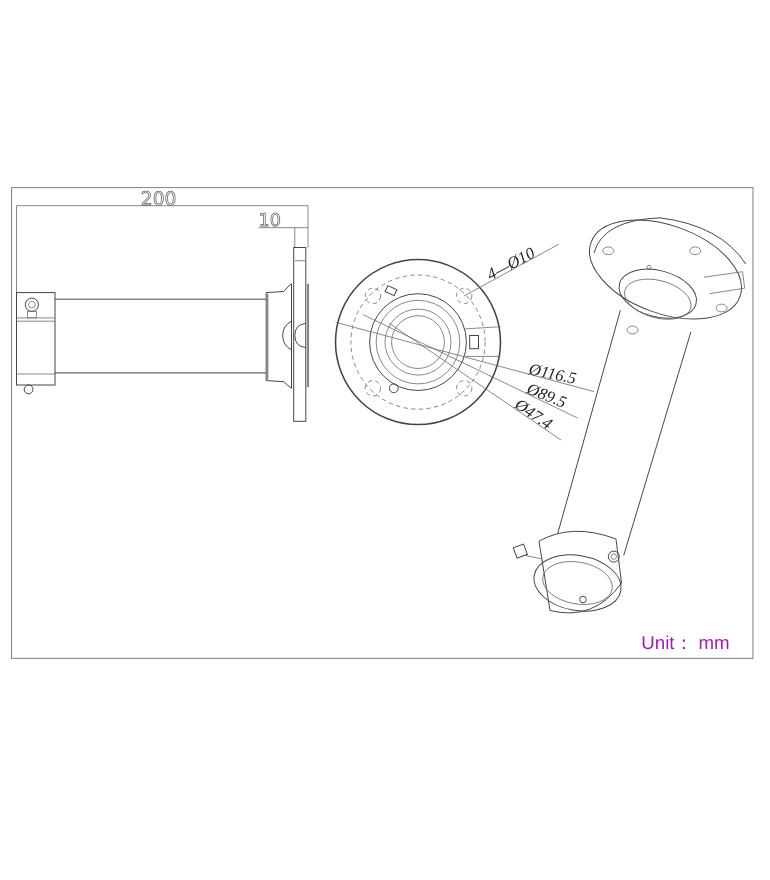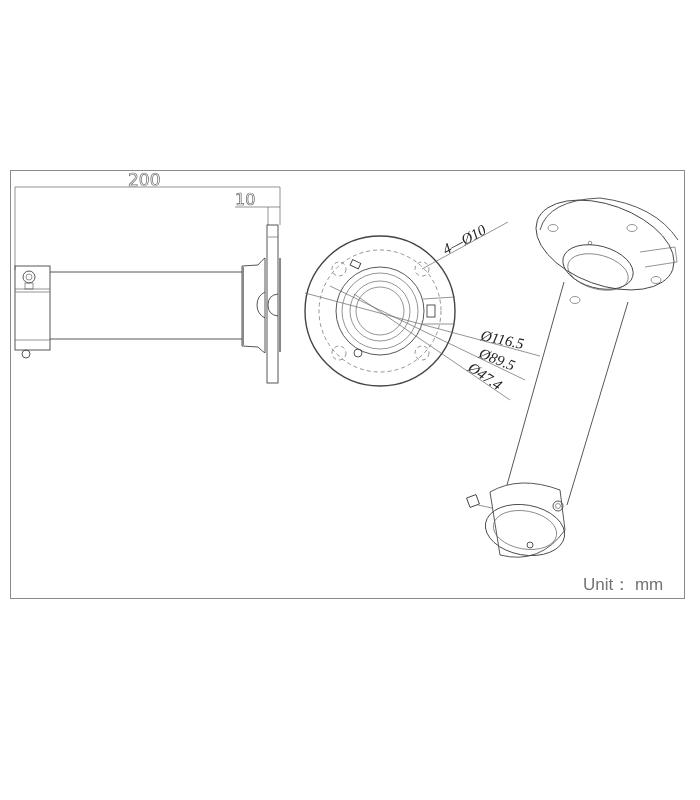--- a/index.html
+++ b/index.html
@@ -1,20 +1,20 @@
 <!DOCTYPE html>
 <html><head>
   <meta charset="utf-8">
   <style>
     html, body { margin: 0; padding: 0; background: #ffffff; }
     body { width: 700px; height: 800px; position: relative; overflow: hidden; font-family: "Liberation Sans", sans-serif; }
     .frame { position: absolute; left: 10px; top: 170px; width: 675px; height: 429px; border: 1px solid #8a8a8a; box-sizing: border-box; }
     svg.drawing { position: absolute; left: 0; top: 0; }
     .dia-text { font-family: "Liberation Serif", serif; fill: #222; font-size: 15px; font-style: italic; }
-    .unit-label { position: absolute; left: 583px; top: 573px; font-size: 17px; color: #737373; font-family: "Liberation Sans", sans-serif; text-align: right; }
+    .unit-label { position: absolute; left: 583px; top: 573px; font-size: 17px; color: #a21caf; font-family: "Liberation Sans", sans-serif; text-align: right; }
     .ln { stroke: #444; stroke-width: 0.9; fill: none; }
     .lt { stroke: #666; stroke-width: 0.7; fill: none; }
     .dash { stroke: #666; stroke-width: 0.7; fill: none; stroke-dasharray: 4 3; }
     .gray { stroke: #888; stroke-width: 2; fill: none; }
   </style>
 </head>
 <body>
 
 <div class="frame"></div>
 

